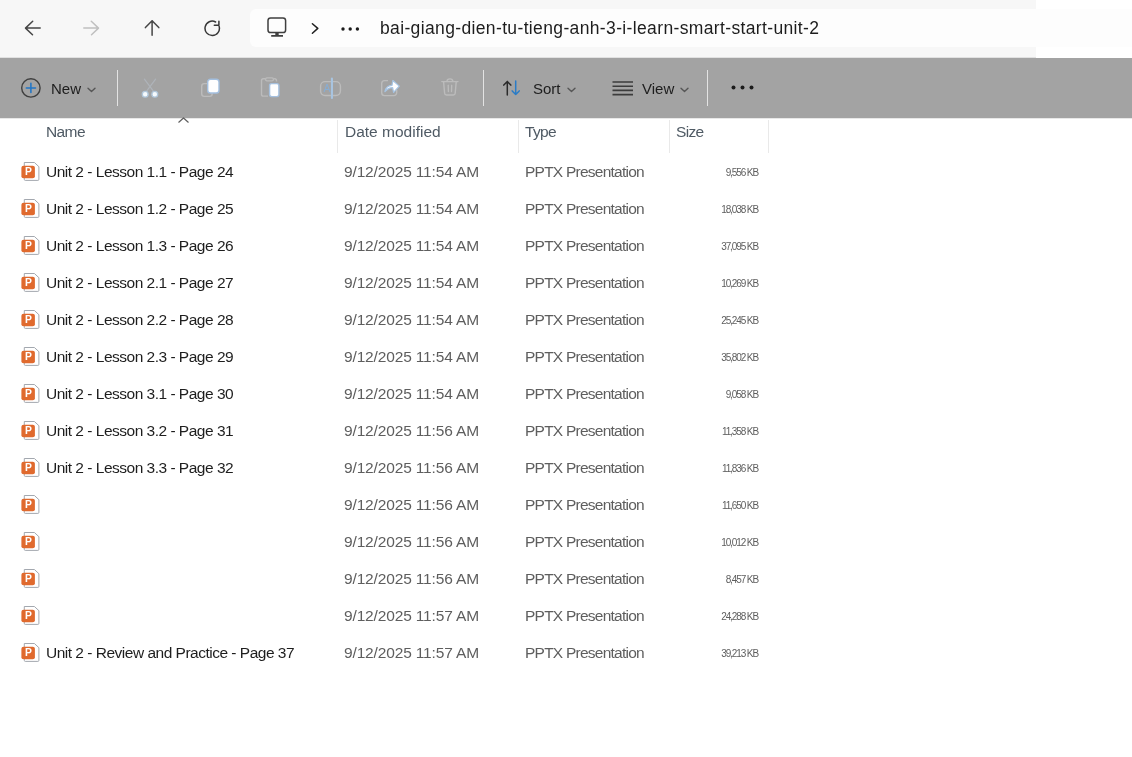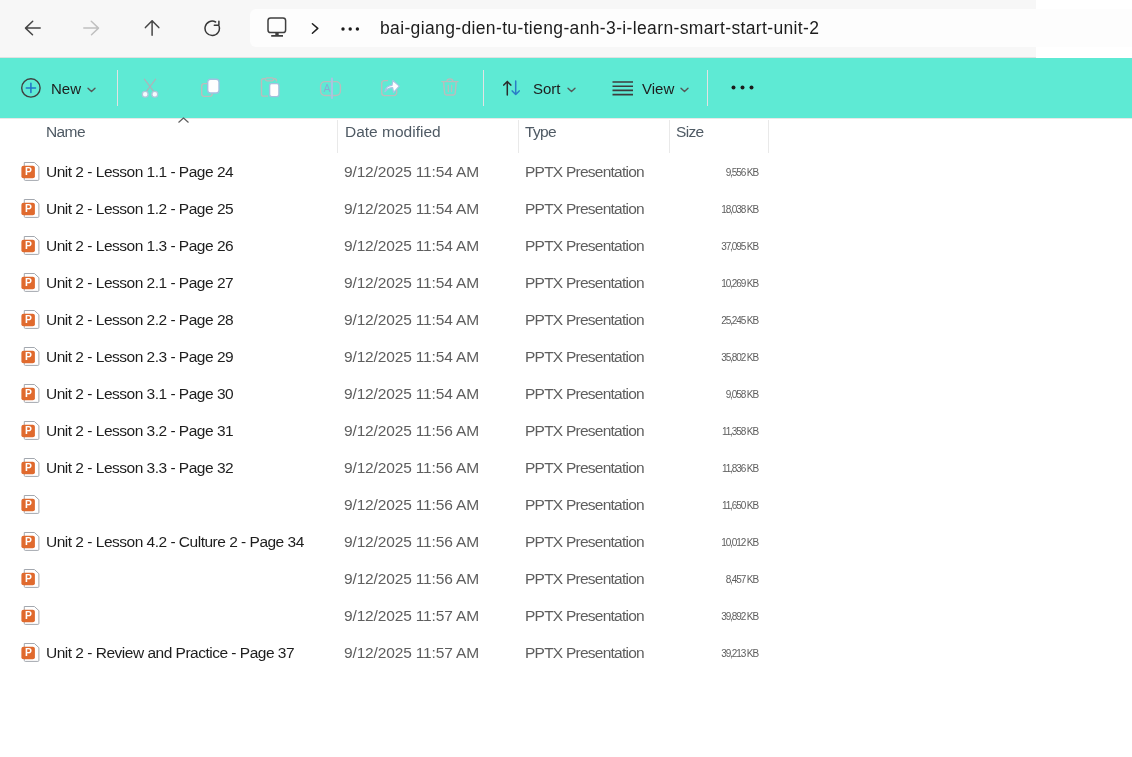--- a/index.html
+++ b/index.html
@@ -47,21 +47,21 @@
   </svg>
 
   <svg class="abs" style="left:340px;top:26px;" width="22" height="6" viewBox="0 0 22 6">
     <circle cx="3" cy="3" r="1.7" fill="#1b1b1b"></circle>
       <circle cx="10.2" cy="3" r="1.7" fill="#1b1b1b"></circle>
       <circle cx="17.4" cy="3" r="1.7" fill="#1b1b1b"></circle>
   </svg>
   <div class="abs" style="left:380px;top:0;height:57px;display:flex;align-items:center;font-size:17.5px;color:#1d1d1d;letter-spacing:0.36px;">bai-giang-dien-tu-tieng-anh-3-i-learn-smart-start-unit-2</div>
 </div>
 
-<div class="abs" style="left:0;top:58px;width:1132px;height:61px;background:#5eead4;border-bottom:1px solid #e8e8e8;">
+<div class="abs" style="left:0;top:58px;width:1132px;height:61px;background:#a3a3a3;border-bottom:1px solid #e8e8e8;">
 
   <svg class="abs" style="left:20.5px;top:20px;" width="21" height="21" viewBox="0 0 21 21">
     <circle cx="9.9" cy="9.9" r="9.2" fill="none" stroke="#3f3f3f" stroke-width="1.4"></circle>
     <path d="M9.9 5.3 V14.5 M5.3 9.9 H14.5" fill="none" stroke="#2176c6" stroke-width="1.55" stroke-linecap="round"></path>
   </svg>
   <div class="abs" style="left:51px;top:0;height:60px;display:flex;align-items:center;font-size:15px;color:#1d1d1d;">New</div>
   <svg class="abs" style="left:87px;top:29px;" width="9" height="6" viewBox="0 0 9 6">
     <path d="M1 1.2 L4.5 4.6 L8 1.2" fill="none" stroke="#565656" stroke-width="1.4" stroke-linecap="round" stroke-linejoin="round"></path>
   </svg>
 
@@ -254,21 +254,20 @@
     <span class="fdate">9/12/2025 11:56 AM</span>
     <span class="ftype">PPTX Presentation</span>
     <span class="fsize">11,650 KB</span>
   </div>
     <div class="row" style="top:525px">
     <span class="ficon"><svg width="19" height="19" viewBox="0 0 19 19">
   <path d="M3.3 0.5 H13.4 L17.9 4.7 V17.4 A1 1 0 0 1 16.9 18.4 H4.3 A1 1 0 0 1 3.3 17.4 Z" fill="#ffffff" stroke="#9ea3ab" stroke-width="0.95" stroke-linejoin="round"></path>
   <rect x="0.4" y="3.7" width="13.5" height="12.6" rx="2.1" fill="#e06a2e"></rect>
   <text x="3.9" y="13.4" font-family="Liberation Sans" font-size="10.3" font-weight="bold" fill="#ffffff">P</text>
 </svg></span>
-    <span class="fname">Unit 2 - Lesson 4.2 - Culture 2 - Page 34</span>
     <span class="fdate">9/12/2025 11:56 AM</span>
     <span class="ftype">PPTX Presentation</span>
     <span class="fsize">10,012 KB</span>
   </div>
     <div class="row" style="top:562px">
     <span class="ficon"><svg width="19" height="19" viewBox="0 0 19 19">
   <path d="M3.3 0.5 H13.4 L17.9 4.7 V17.4 A1 1 0 0 1 16.9 18.4 H4.3 A1 1 0 0 1 3.3 17.4 Z" fill="#ffffff" stroke="#9ea3ab" stroke-width="0.95" stroke-linejoin="round"></path>
   <rect x="0.4" y="3.7" width="13.5" height="12.6" rx="2.1" fill="#e06a2e"></rect>
   <text x="3.9" y="13.4" font-family="Liberation Sans" font-size="10.3" font-weight="bold" fill="#ffffff">P</text>
 </svg></span>
@@ -277,21 +276,21 @@
     <span class="fsize">8,457 KB</span>
   </div>
     <div class="row" style="top:599px">
     <span class="ficon"><svg width="19" height="19" viewBox="0 0 19 19">
   <path d="M3.3 0.5 H13.4 L17.9 4.7 V17.4 A1 1 0 0 1 16.9 18.4 H4.3 A1 1 0 0 1 3.3 17.4 Z" fill="#ffffff" stroke="#9ea3ab" stroke-width="0.95" stroke-linejoin="round"></path>
   <rect x="0.4" y="3.7" width="13.5" height="12.6" rx="2.1" fill="#e06a2e"></rect>
   <text x="3.9" y="13.4" font-family="Liberation Sans" font-size="10.3" font-weight="bold" fill="#ffffff">P</text>
 </svg></span>
     <span class="fdate">9/12/2025 11:57 AM</span>
     <span class="ftype">PPTX Presentation</span>
-    <span class="fsize">39,892 KB</span>
+    <span class="fsize">24,288 KB</span>
   </div>
     <div class="row" style="top:636px">
     <span class="ficon"><svg width="19" height="19" viewBox="0 0 19 19">
   <path d="M3.3 0.5 H13.4 L17.9 4.7 V17.4 A1 1 0 0 1 16.9 18.4 H4.3 A1 1 0 0 1 3.3 17.4 Z" fill="#ffffff" stroke="#9ea3ab" stroke-width="0.95" stroke-linejoin="round"></path>
   <rect x="0.4" y="3.7" width="13.5" height="12.6" rx="2.1" fill="#e06a2e"></rect>
   <text x="3.9" y="13.4" font-family="Liberation Sans" font-size="10.3" font-weight="bold" fill="#ffffff">P</text>
 </svg></span>
     <span class="fname">Unit 2 - Review and Practice - Page 37</span>
     <span class="fdate">9/12/2025 11:57 AM</span>
     <span class="ftype">PPTX Presentation</span>

